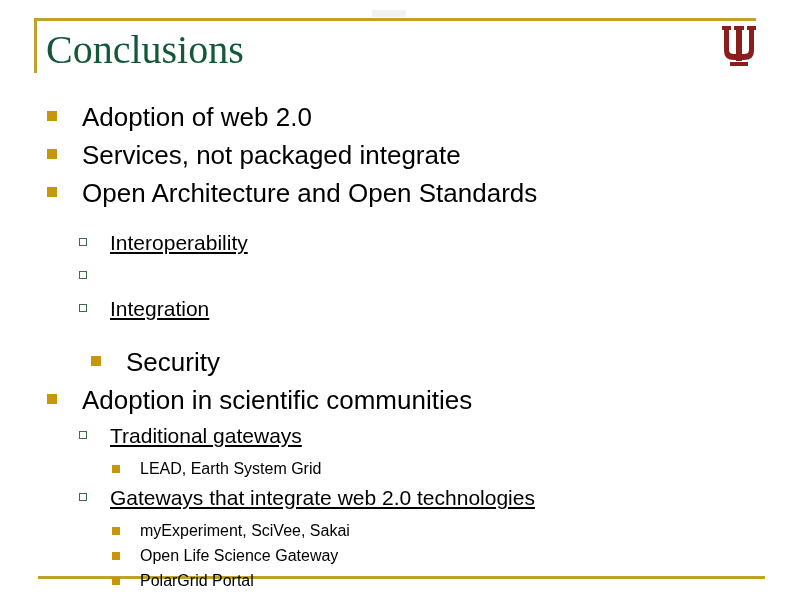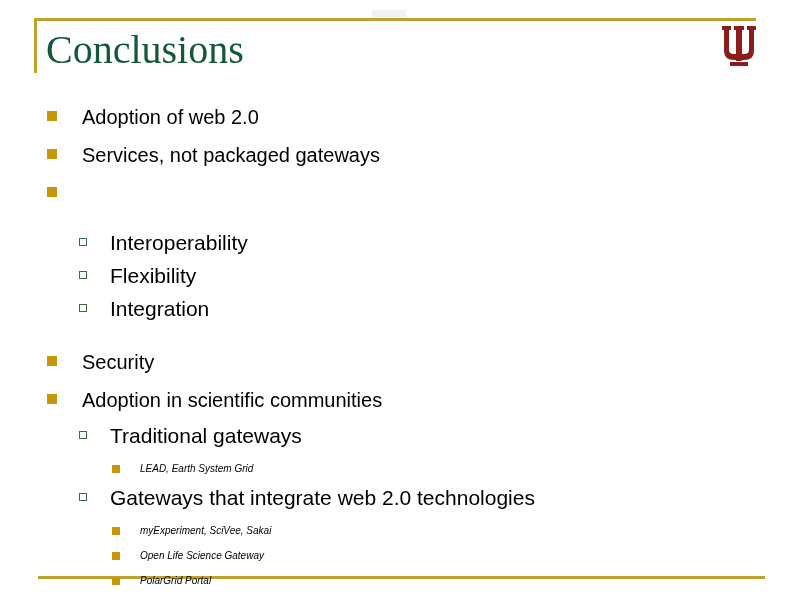--- a/index.html
+++ b/index.html
@@ -105,28 +105,29 @@
     min-height: 38px;
   }
   .lvl1 .marker {
     left: 47px;
     top: 13px;
     width: 10px;
     height: 10px;
     background: #c8960a;
   }
   .lvl1 .txt {
-    font-size: 20px;
+    font-size: 26px;
     line-height: 38px;
   }
 
   
   .lvl2 {
     padding-left: 110px;
     min-height: 33px;
+    text-decoration: underline;
   }
   .lvl2 .marker {
     left: 79px;
     top: 12px;
     width: 8px;
     height: 8px;
     border: 1.5px solid #3c6b47;
     background: #ffffff;
     box-sizing: border-box;
   }
@@ -141,28 +142,27 @@
     min-height: 25px;
   }
   .lvl3 .marker {
     left: 112px;
     top: 9px;
     width: 8px;
     height: 8px;
     background: #c8960a;
   }
   .lvl3 .txt {
-    font-size: 10px;
+    font-size: 16px;
     line-height: 25px;
-    font-style: italic;
   }
 
   
   .gap-before-sub  { margin-top: 14px; }
-  .gap-before-sec  { margin-top: 18px; }
+  .gap-before-sec  { margin-top: 18px; margin-left: 44px; }
   .gap-before-trad { }
   .gap-before-gw   { margin-top: 0; }
   .gap-before-l3   { margin-top: 4px; }
 </style>
 </head>
 <body>
 
 <div id="slide">
 
   <div class="rule-artifact"></div>
@@ -195,35 +195,35 @@
 
   <div class="body">
 
     <div class="bullet lvl1">
       <span class="marker"></span>
       <span class="txt">Adoption of web 2.0</span>
     </div>
 
     <div class="bullet lvl1">
       <span class="marker"></span>
-      <span class="txt">Services, not packaged gateways</span>
-    </div>
-
-    <div class="bullet lvl1">
-      <span class="marker"></span>
+      <span class="txt">Services, not packaged integrate</span>
+    </div>
+
+    <div class="bullet lvl1">
+      <span class="marker"></span>
+      <span class="txt">Open Architecture and Open Standards</span>
     </div>
 
     <div class="bullet lvl2 gap-before-sub">
       <span class="marker"></span>
       <span class="txt">Interoperability</span>
     </div>
 
     <div class="bullet lvl2">
       <span class="marker"></span>
-      <span class="txt">Flexibility</span>
     </div>
 
     <div class="bullet lvl2">
       <span class="marker"></span>
       <span class="txt">Integration</span>
     </div>
 
     <div class="bullet lvl1 gap-before-sec">
       <span class="marker"></span>
       <span class="txt">Security</span>

